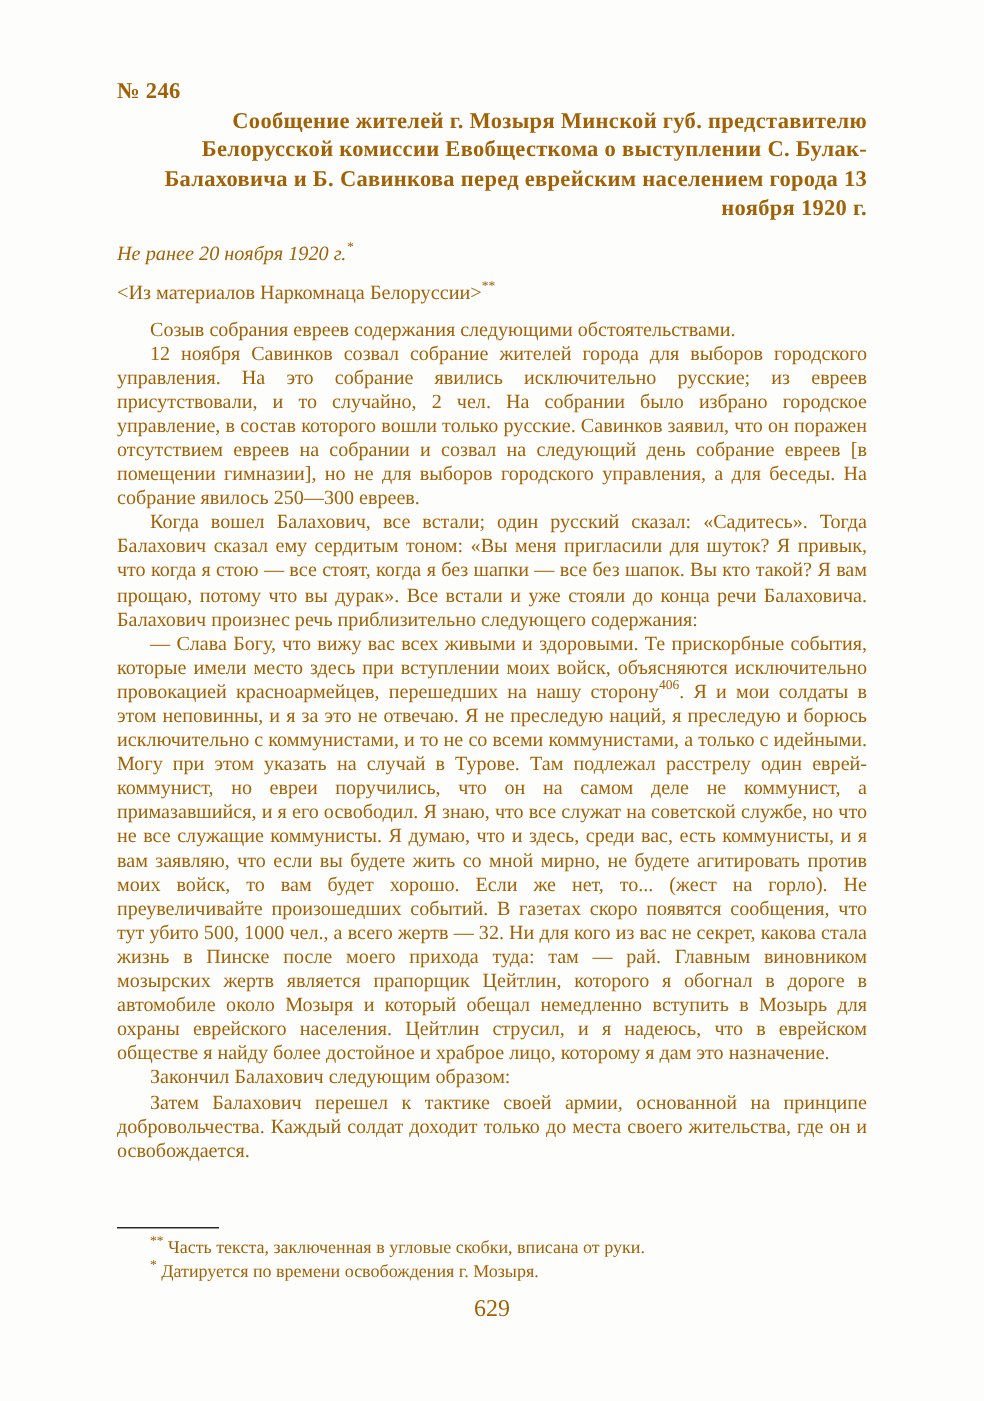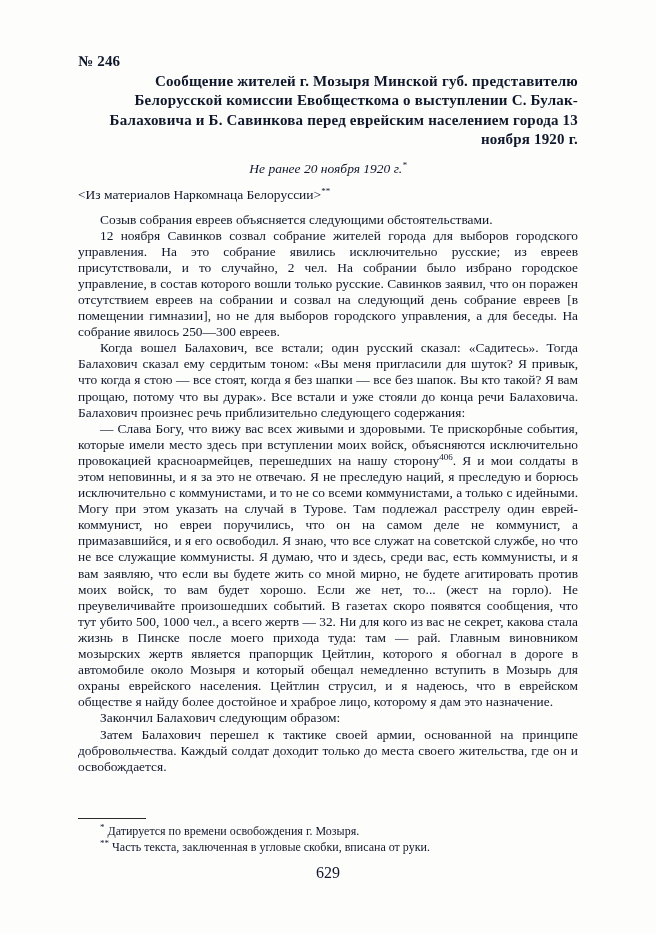--- a/index.html
+++ b/index.html
@@ -5,21 +5,21 @@
   html, body {
     margin: 0;
     padding: 0;
     background: #ffffff;
   }
   .page {
     position: relative;
     width: 656px;
     height: 934px;
     background: #fdfdfc;
-    color: #0f172a;
+    color: #a16207;
     font-family: "Liberation Serif", "DejaVu Serif", serif;
     box-sizing: border-box;
     padding: 52px 78px 0 78px;
     overflow: hidden;
   }
   .doc-number {
     font-weight: bold;
     font-size: 15px;
     line-height: 19.5px;
     letter-spacing: 0.2px;
@@ -29,21 +29,21 @@
     font-size: 15px;
     line-height: 19.5px;
     letter-spacing: 0.2px;
     text-align: right;
   }
   .dateline {
     margin-top: 11px;
     font-style: italic;
     font-size: 13.5px;
     line-height: 16px;
-    text-align: center;
+    text-align: left;
   }
   .source-line {
     margin-top: 10px;
     font-size: 13.5px;
     line-height: 16px;
   }
   .doc-body {
     margin-top: 9px;
   }
   .doc-body p {
@@ -96,31 +96,31 @@
   <div class="doc-header">
     <div class="doc-number">№ 246</div>
     <div class="doc-title">Сообщение жителей г. Мозыря Минской губ. представителю Белорусской комиссии Евобщесткома о выступлении С. Булак-Балаховича и Б. Савинкова перед еврейским населением города 13 ноября 1920 г.</div>
   </div>
 
   <div class="dateline"><span>Не ранее 20 ноября 1920 г.</span><sup>*</sup></div>
 
   <div class="source-line"><span>&lt;Из материалов Наркомнаца Белоруссии&gt;</span><sup>**</sup></div>
 
   <div class="doc-body">
-      <p><span>Созыв собрания евреев объясняется следующими обстоятельствами.</span></p>
+      <p><span>Созыв собрания евреев содержания следующими обстоятельствами.</span></p>
       <p><span>12 ноября Савинков созвал собрание жителей города для выборов городского управления. На это собрание явились исключительно русские; из евреев присутствовали, и то случайно, 2 чел. На собрании было избрано городское управление, в состав которого вошли только русские. Савинков заявил, что он поражен отсутствием евреев на собрании и созвал на следующий день собрание евреев [в помещении гимназии], но не для выборов городского управления, а для беседы. На собрание явилось 250—300 евреев.</span></p>
       <p><span>Когда вошел Балахович, все встали; один русский сказал: «Садитесь». Тогда Балахович сказал ему сердитым тоном: «Вы меня пригласили для шуток? Я привык, что когда я стою — все стоят, когда я без шапки — все без шапок. Вы кто такой? Я вам прощаю, потому что вы дурак». Все встали и уже стояли до конца речи Балаховича. Балахович произнес речь приблизительно следующего содержания:</span></p>
       <p><span>— Слава Богу, что вижу вас всех живыми и здоровыми. Те прискорбные события, которые имели место здесь при вступлении моих войск, объясняются исключительно провокацией красноармейцев, перешедших на нашу сторону</span><sup>406</sup><span>. Я и мои солдаты в этом неповинны, и я за это не отвечаю. Я не преследую наций, я преследую и борюсь исключительно с коммунистами, и то не со всеми коммунистами, а только с идейными. Могу при этом указать на случай в Турове. Там подлежал расстрелу один еврей-коммунист, но евреи поручились, что он на самом деле не коммунист, а примазавшийся, и я его освободил. Я знаю, что все служат на советской службе, но что не все служащие коммунисты. Я думаю, что и здесь, среди вас, есть коммунисты, и я вам заявляю, что если вы будете жить со мной мирно, не будете агитировать против моих войск, то вам будет хорошо. Если же нет, то... (жест на горло). Не преувеличивайте произошедших событий. В газетах скоро появятся сообщения, что тут убито 500, 1000 чел., а всего жертв — 32. Ни для кого из вас не секрет, какова стала жизнь в Пинске после моего прихода туда: там — рай. Главным виновником мозырских жертв является прапорщик Цейтлин, которого я обогнал в дороге в автомобиле около Мозыря и который обещал немедленно вступить в Мозырь для охраны еврейского населения. Цейтлин струсил, и я надеюсь, что в еврейском обществе я найду более достойное и храброе лицо, которому я дам это назначение.</span></p>
       <p><span>Закончил Балахович следующим образом:</span></p>
       <p><span>Затем Балахович перешел к тактике своей армии, основанной на принципе добровольчества. Каждый солдат доходит только до места своего жительства, где он и освобождается.</span></p>
     </div>
 
   <div class="footnotes">
     <hr class="footnote-rule">
     <div>
+        <p><sup>**</sup><span> Часть текста, заключенная в угловые скобки, вписана от руки.</span></p>
         <p><sup>*</sup><span> Датируется по времени освобождения г. Мозыря.</span></p>
-        <p><sup>**</sup><span> Часть текста, заключенная в угловые скобки, вписана от руки.</span></p>
       </div>
   </div>
 
   <div class="page-number">629</div>
 
 </div>
 
 </body></html>

